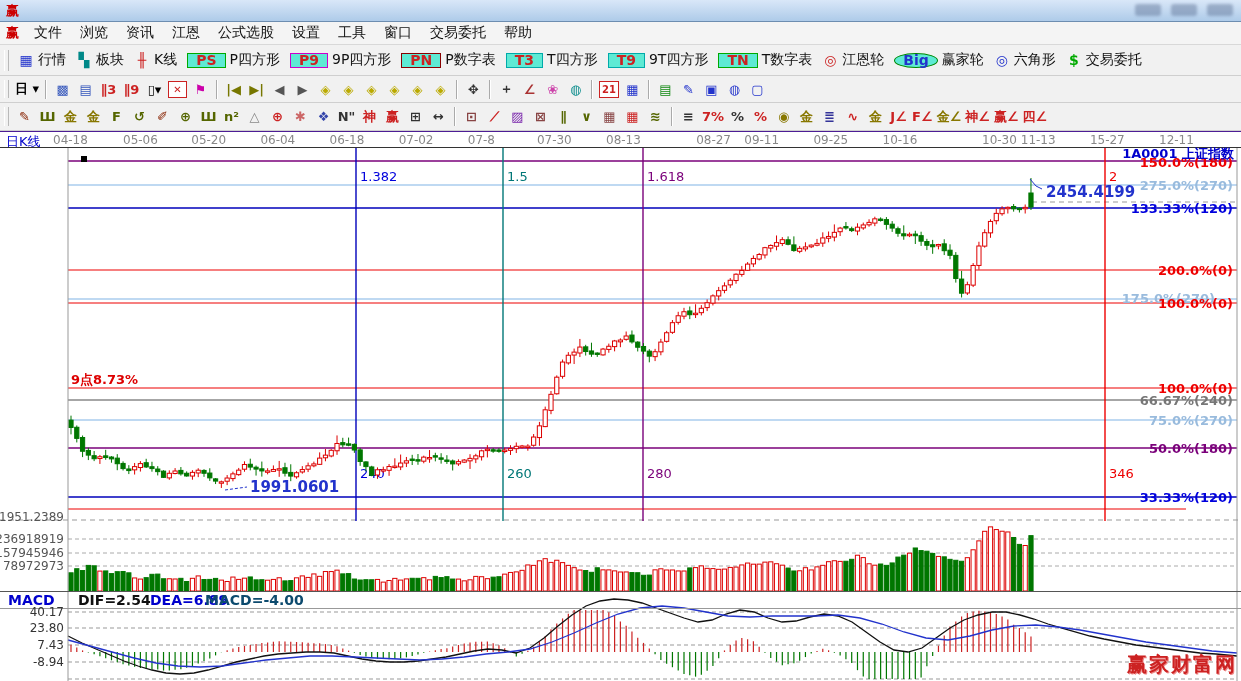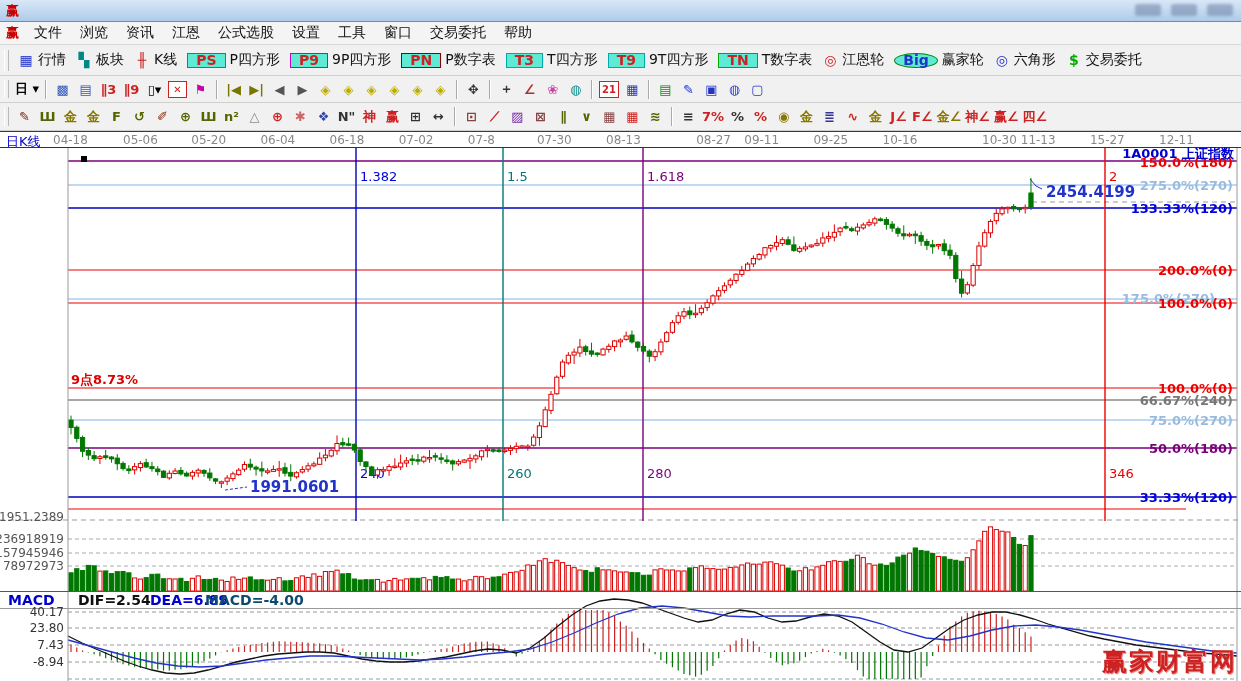--- a/index.html
+++ b/index.html
@@ -57,21 +57,21 @@
   
   #macdrow { position:absolute; left:0; top:592px; width:1198px; height:16px;
     font-size:14px; font-weight:bold; z-index:3; }
   #macdrow span { position:absolute; top:0; }
   #macd-name  { left:8px;   color:#0000cc; }
   #macd-dif   { left:78px;  color:#111111; }
   #macd-dea   { left:150px; color:#0000cc; }
   #macd-macd  { left:205px; color:#0c4a6e;text-align:center; }
 
   #watermark { position:absolute; right:4px; bottom:3px; z-index:5;
-    font-size:25px; font-weight:bold; color:#cc2222; letter-spacing:2px;
+    font-size:20px; font-weight:bold; color:#cc2222; letter-spacing:2px;
     text-shadow:1px 1px 0 #e88; }
 </style>
 </head>
 <body>
 
 <div id="app">
 
   <div id="titlebar">
     <span class="logo">赢</span>
     <div id="wincontrols">

